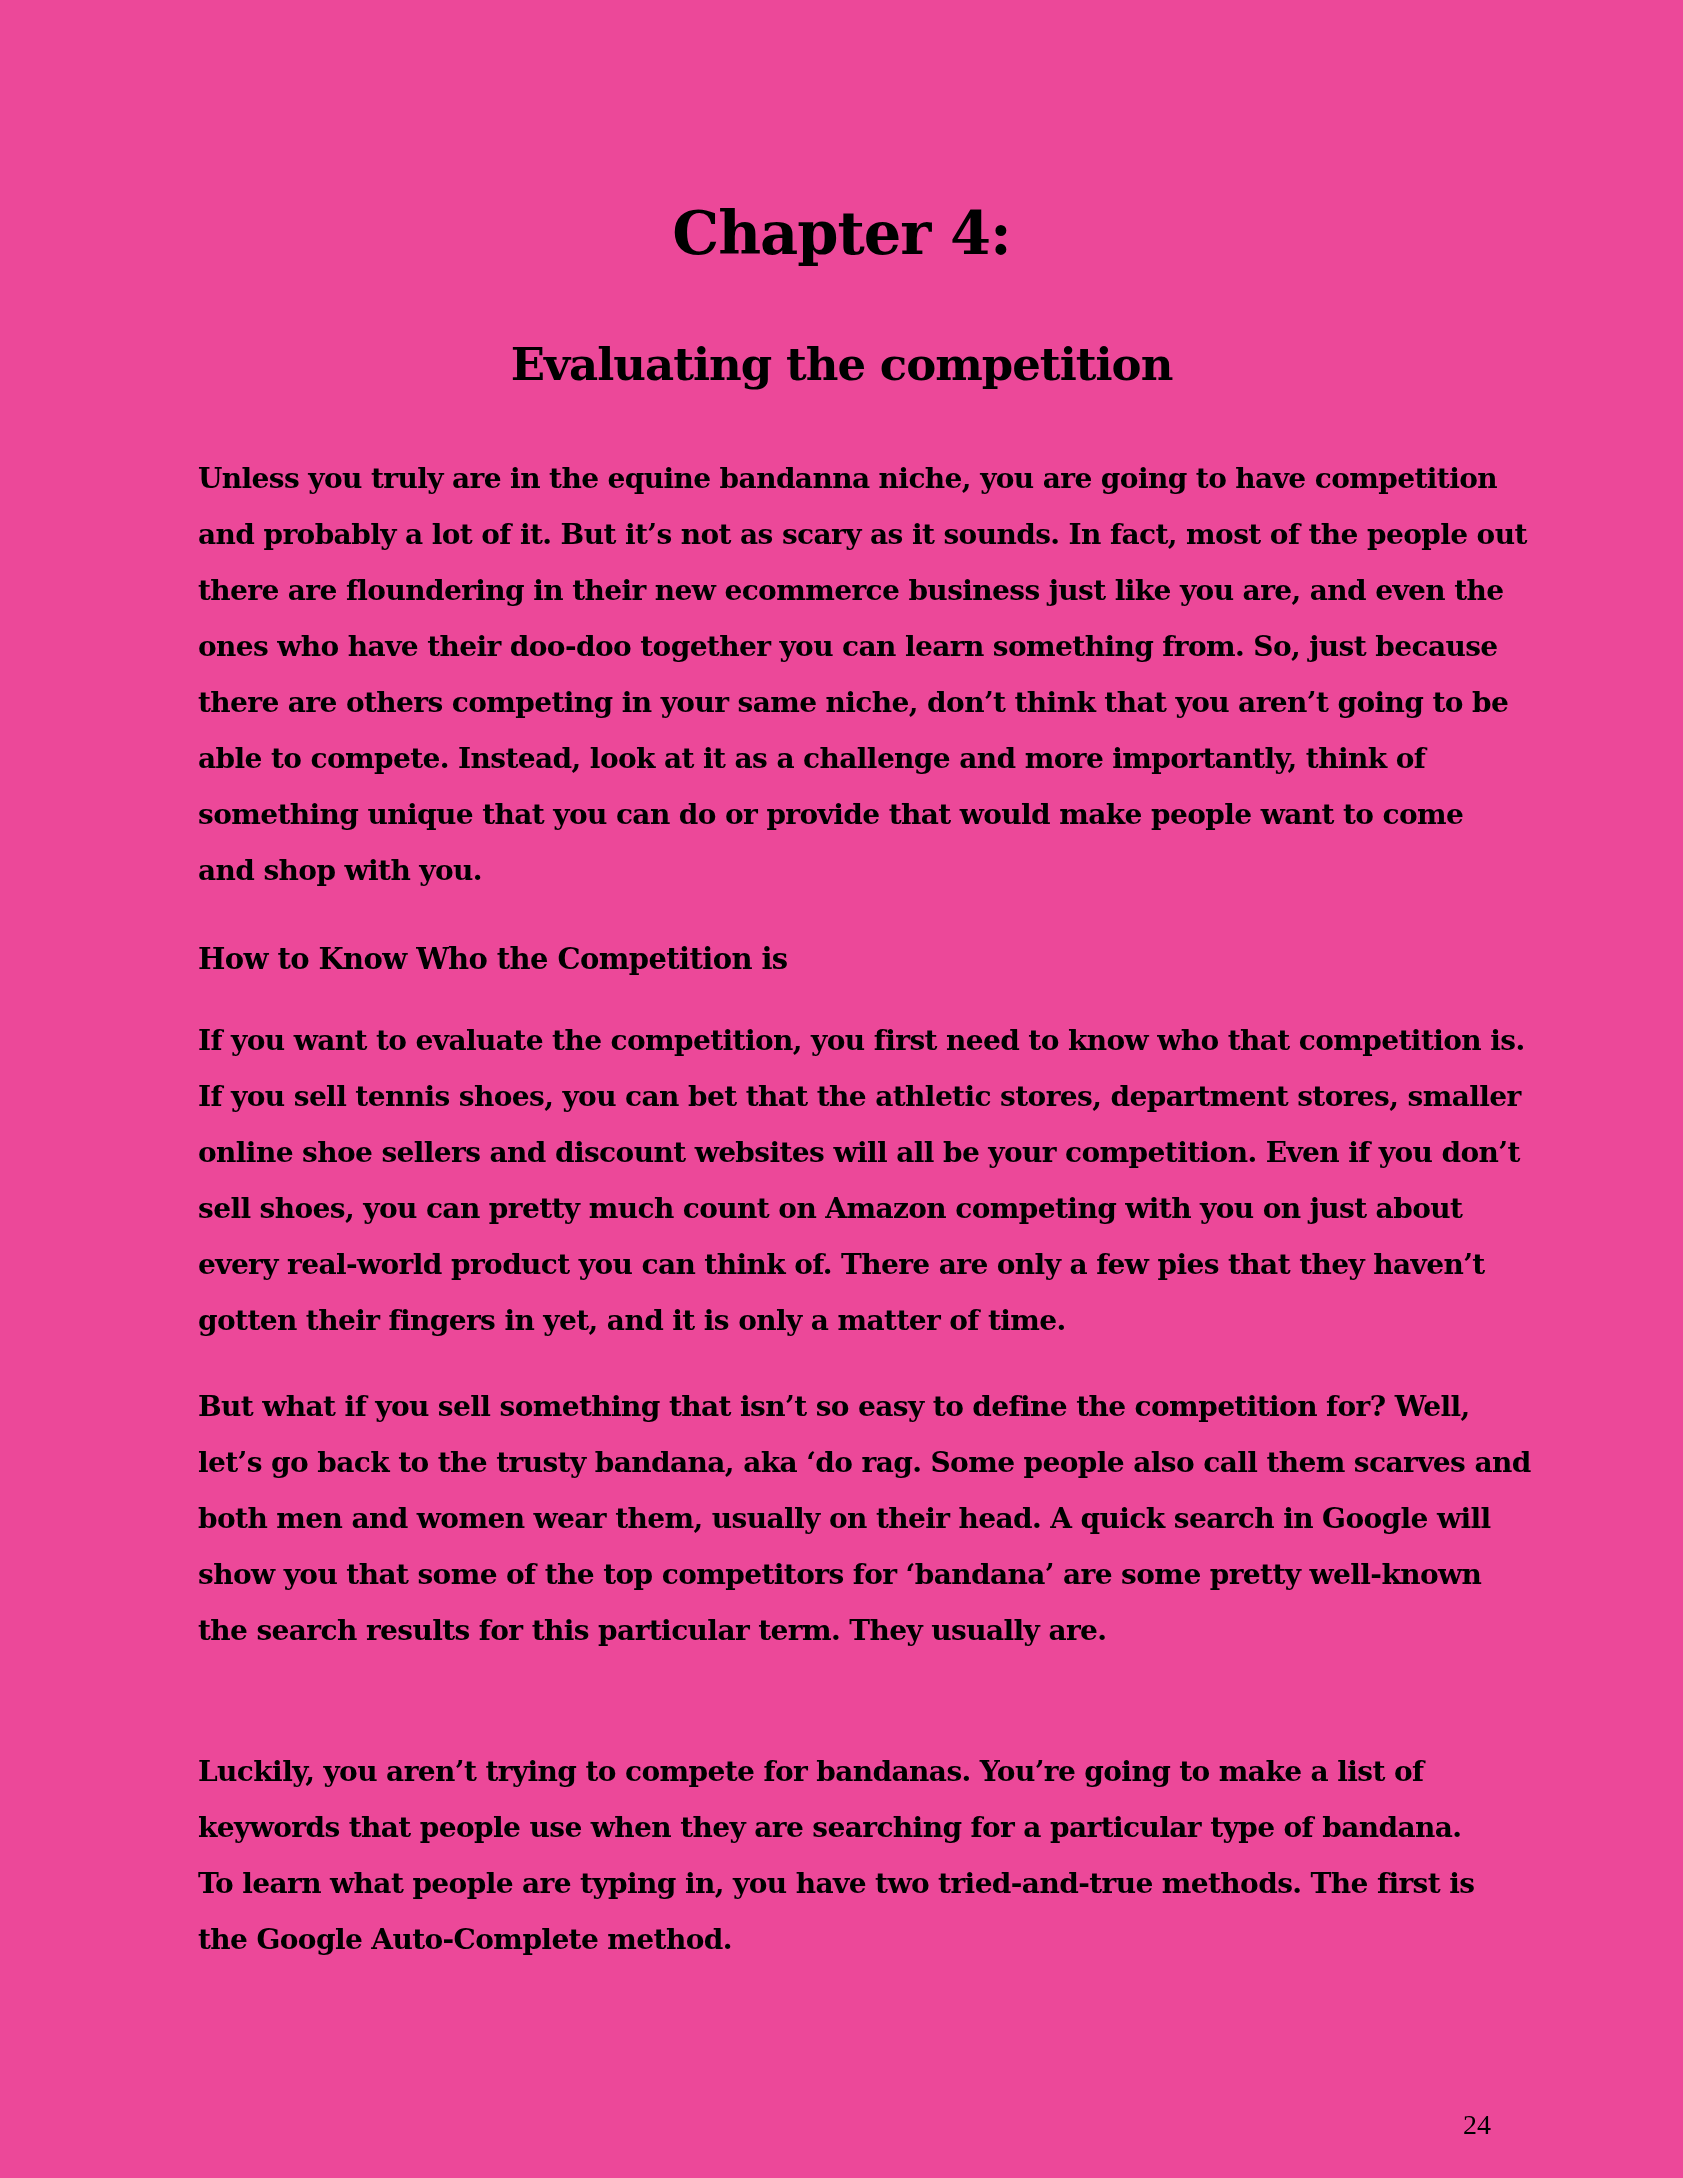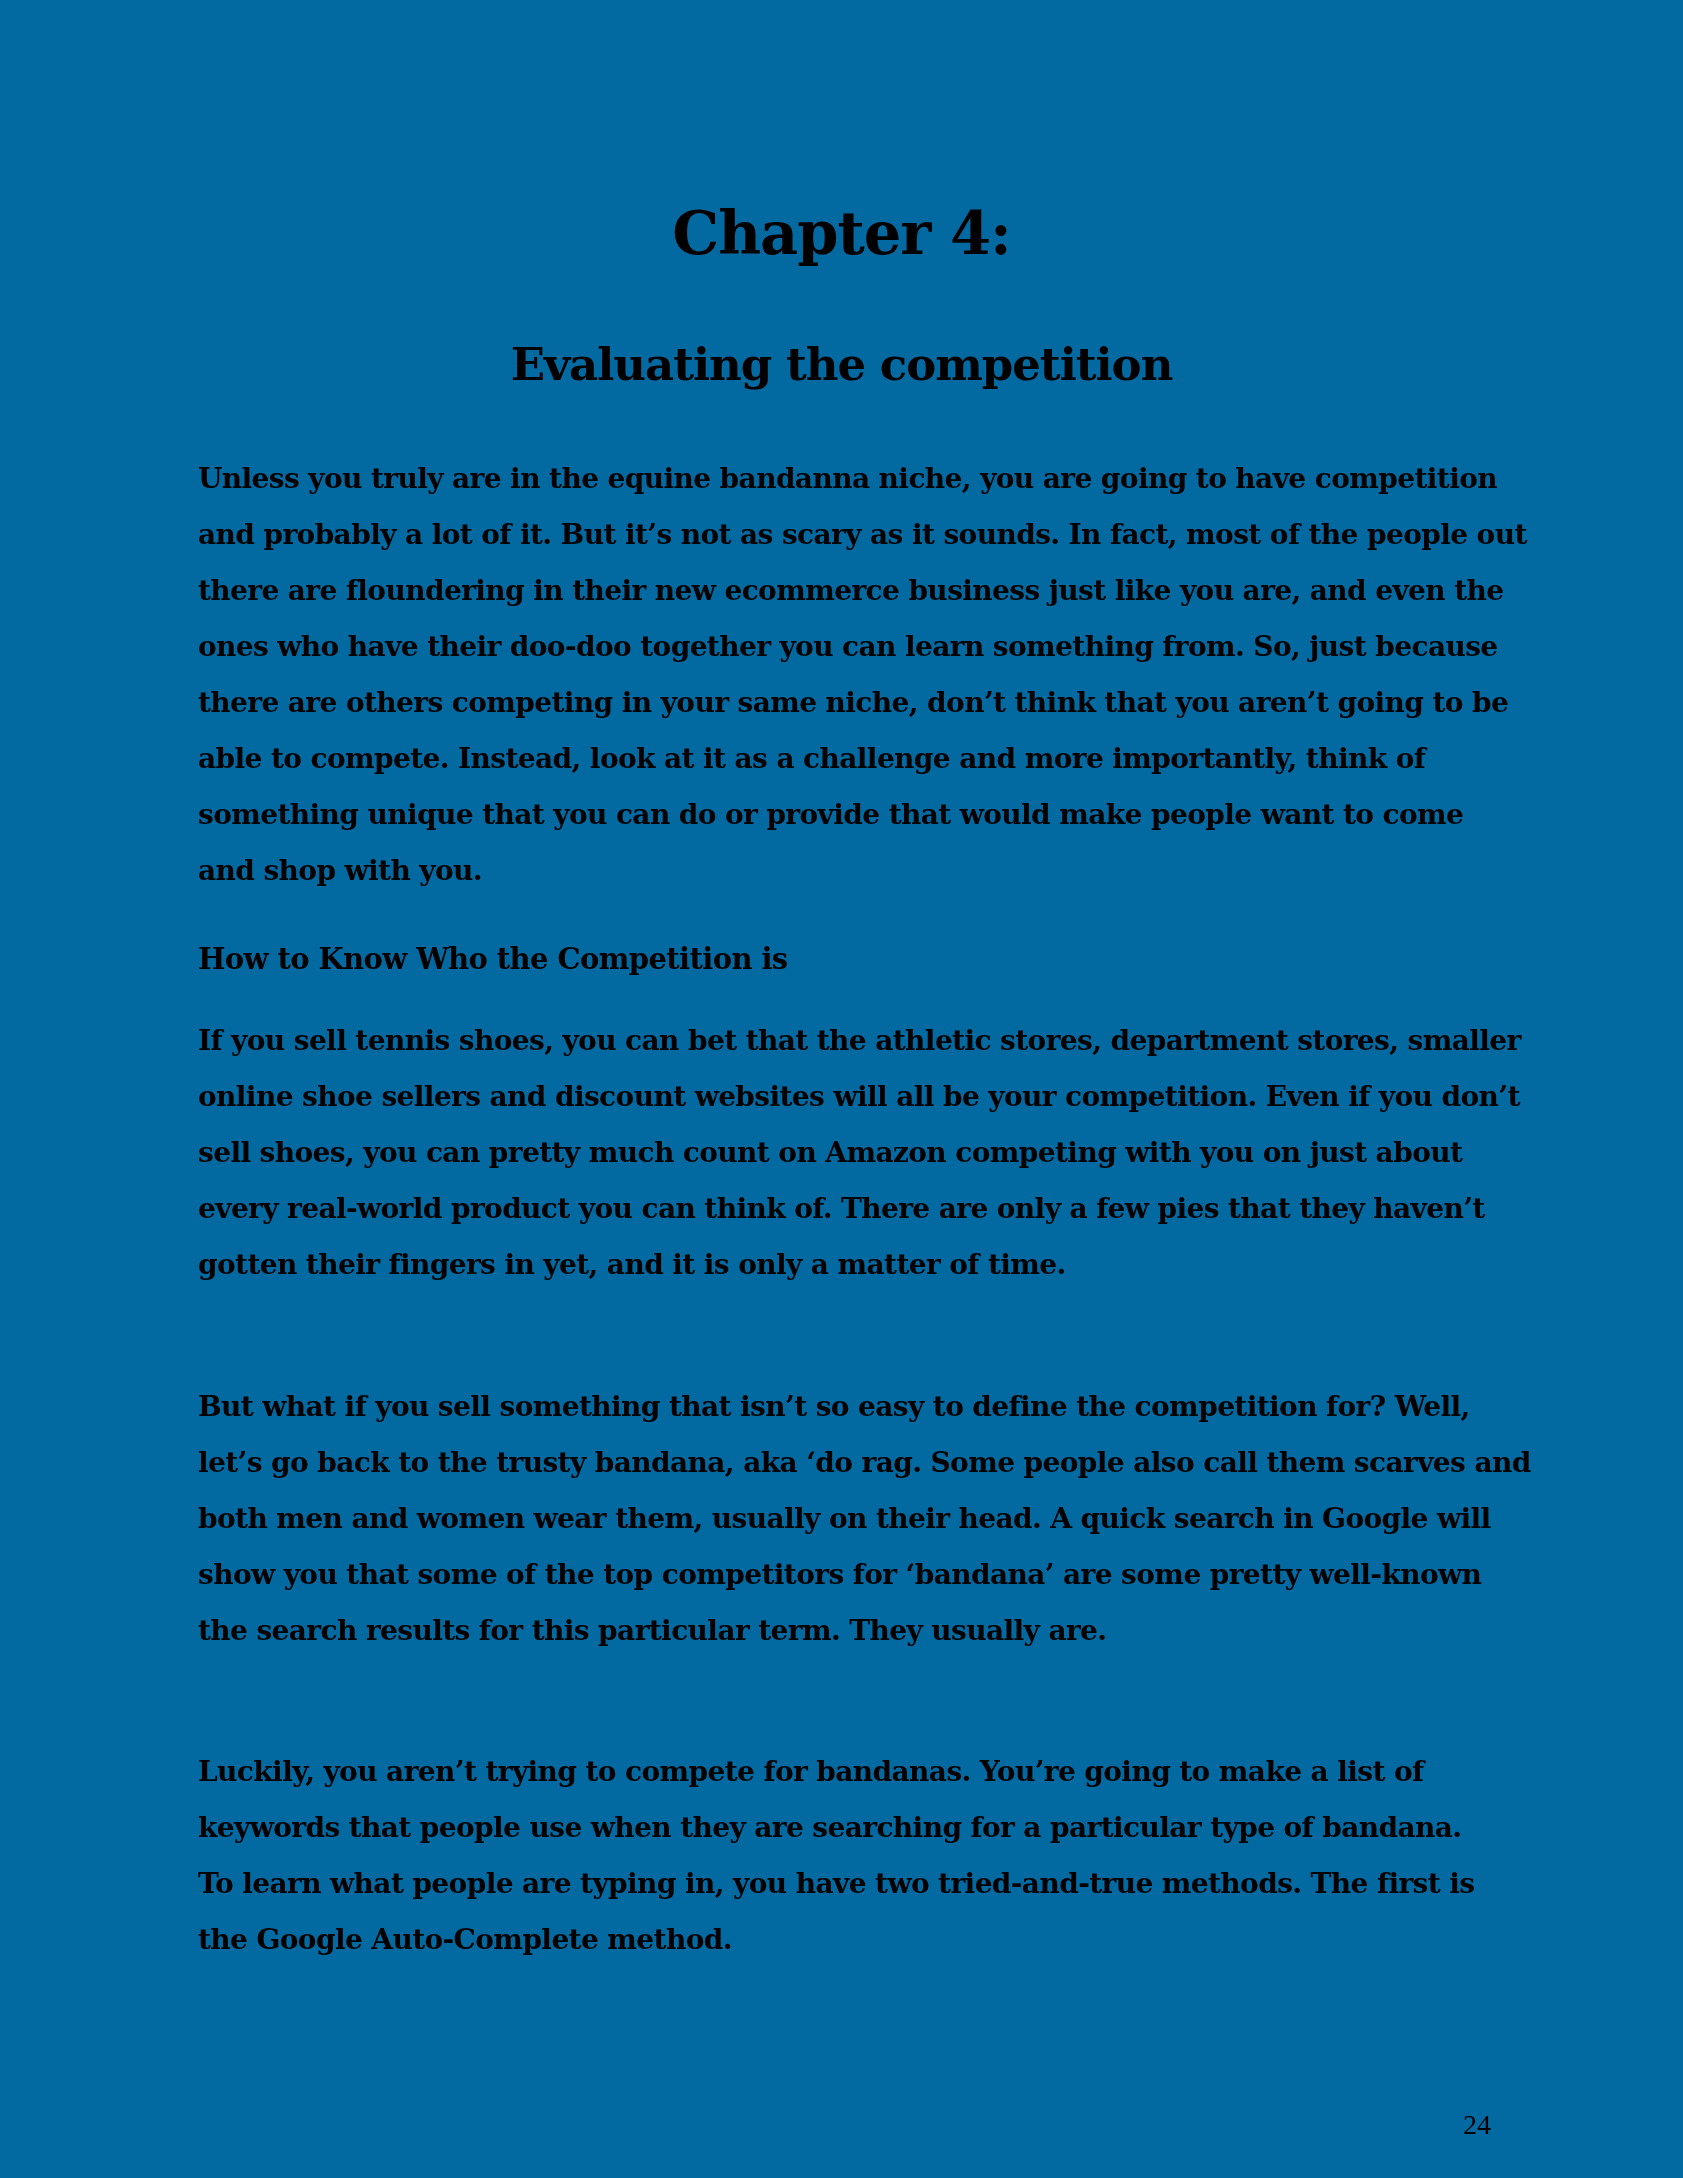--- a/index.html
+++ b/index.html
@@ -1,17 +1,17 @@
 <!DOCTYPE html>
 <html><head>
 <meta charset="utf-8">
 <style>
   html, body { margin: 0; padding: 0; background: #ffffff; }
   body { width: 1683px; height: 2178px; position: relative; overflow: hidden; }
-  .page { position: absolute; left: 0; top: 0; width: 1683px; height: 2178px; background: #0369a1; color: #000; }
+  .page { position: absolute; left: 0; top: 0; width: 1683px; height: 2178px; background: #ec4899; color: #000; }
   .chapter-num {
     position: absolute; left: 0; width: 1683px; top: 198px; text-align: center;
     font-family: "DejaVu Serif", serif; font-weight: bold; font-size: 59px; line-height: 71px;
     letter-spacing: -1px; margin: 0;
   }
   .chapter-title {
     position: absolute; left: 0; width: 1683px; top: 329px; text-align: center;
     font-family: "DejaVu Serif", serif; font-weight: bold; font-size: 45px; line-height: 71px;
     letter-spacing: -1px; margin: 0;
   }
@@ -45,20 +45,21 @@
     <span class="ln">ones who have their doo-doo together you can learn something from. So, just because</span>
     <span class="ln">there are others competing in your same niche, don’t think that you aren’t going to be</span>
     <span class="ln">able to compete. Instead, look at it as a challenge and more importantly, think of</span>
     <span class="ln">something unique that you can do or provide that would make people want to come</span>
     <span class="ln">and shop with you.</span>
   </p>
 
   <h2 class="section-heading">How to Know Who the Competition is</h2>
 
   <p class="body-text" style="top:1013px;">
+    <span class="ln">If you want to evaluate the competition, you first need to know who that competition is.</span>
     <span class="ln">If you sell tennis shoes, you can bet that the athletic stores, department stores, smaller</span>
     <span class="ln">online shoe sellers and discount websites will all be your competition. Even if you don’t</span>
     <span class="ln">sell shoes, you can pretty much count on Amazon competing with you on just about</span>
     <span class="ln">every real-world product you can think of. There are only a few pies that they haven’t</span>
     <span class="ln">gotten their fingers in yet, and it is only a matter of time.</span>
   </p>
 
   <p class="body-text" style="top:1379px;">
     <span class="ln">But what if you sell something that isn’t so easy to define the competition for? Well,</span>
     <span class="ln">let’s go back to the trusty bandana, aka ‘do rag. Some people also call them scarves and</span>

